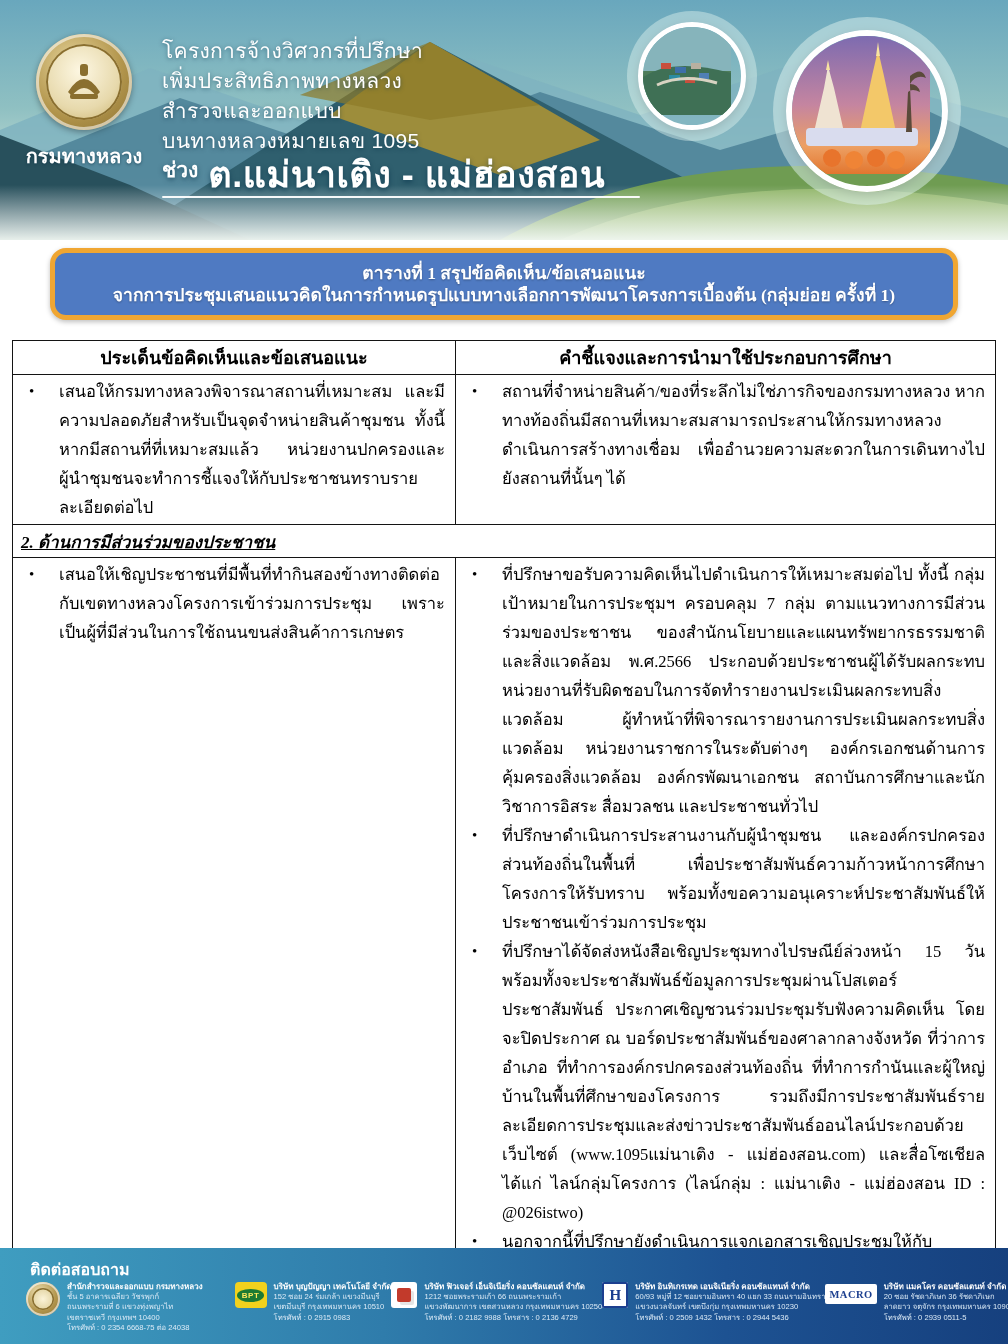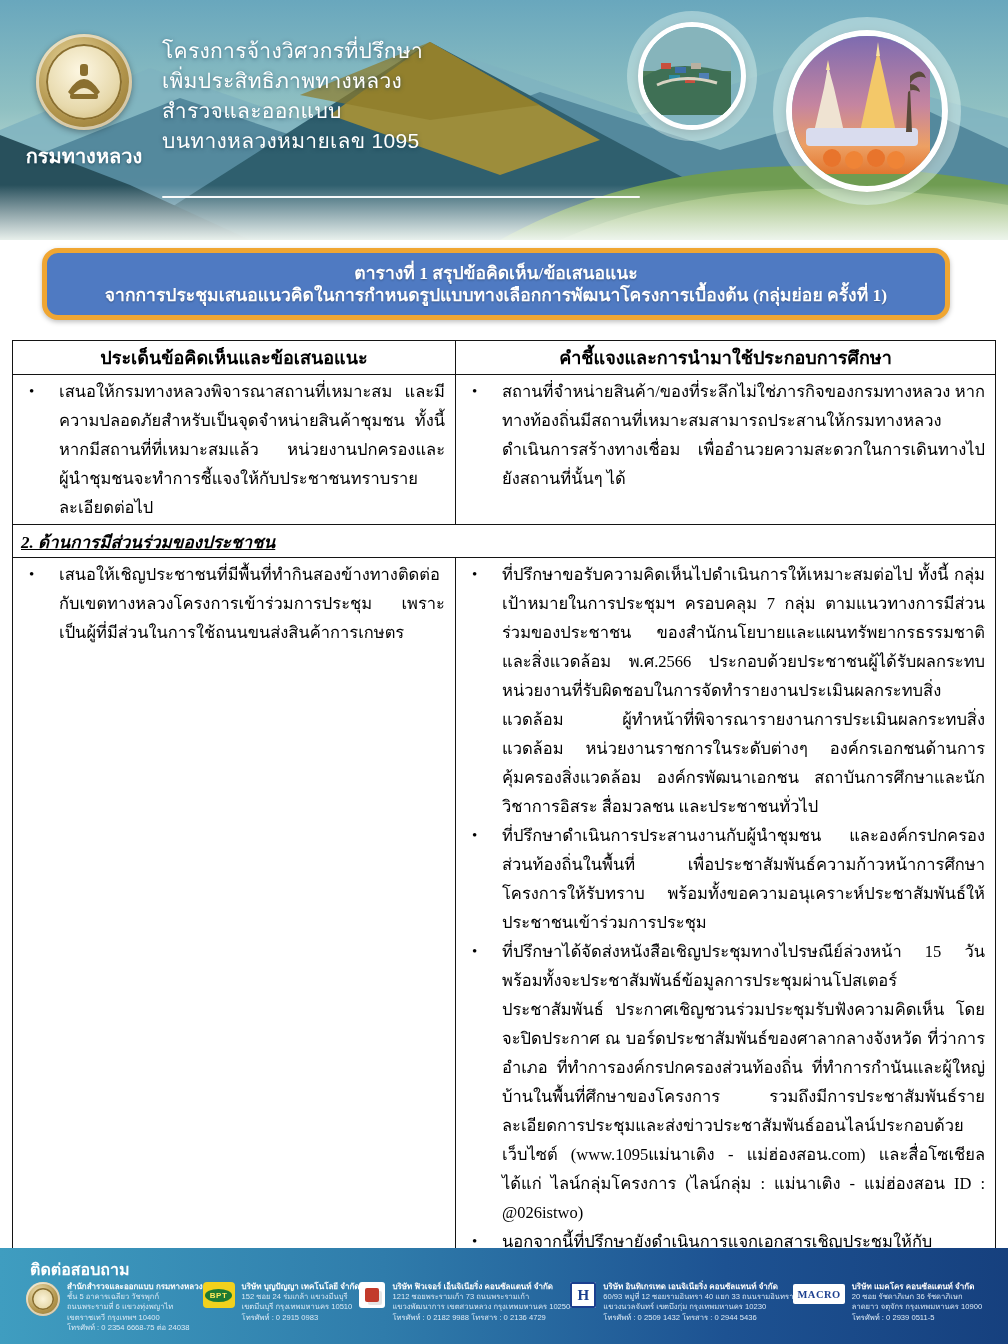--- a/index.html
+++ b/index.html
@@ -28,21 +28,21 @@
   .route-underline{position:absolute;left:162px;top:196px;width:478px;height:2px;
         background:rgba(255,255,255,.95);border-radius:2px;}
   .photo-circle{position:absolute;border-radius:50%;overflow:hidden;border:5px solid #ffffff;}
   .photo-circle svg{display:block;}
   .circle-small{left:638px;top:22px;width:98px;height:98px;
         box-shadow:0 0 0 11px rgba(222,242,238,.45), 0 3px 8px rgba(0,0,0,.25);}
   .circle-large{left:786px;top:30px;width:150px;height:150px;border-width:6px;
         box-shadow:0 0 0 13px rgba(222,242,238,.5), 0 3px 10px rgba(0,0,0,.28);}
 
   
-  .title-box{position:absolute;left:42px;top:248px;width:908px;height:72px;box-sizing:border-box;
+  .title-box{position:absolute;left:50px;top:248px;width:908px;height:72px;box-sizing:border-box;
         background:#4f7ac2;border:5px solid #f0a632;border-radius:16px;
         display:flex;flex-direction:column;justify-content:center;align-items:center;gap:0;
         box-shadow:0 2px 5px rgba(0,0,0,.25);}
   .title-box .tb-line{color:#ffffff;font-weight:bold;font-size:17.5px;
         font-family:"Liberation Serif",serif;line-height:22px;text-shadow:0 1px 2px rgba(0,0,0,.3);}
 
   
   .tbl{position:absolute;left:12px;top:340px;width:984px;border-collapse:collapse;
         font-family:"Liberation Serif",serif;color:#000;}
   .tbl th,.tbl td{border:1.6px solid #141414;vertical-align:top;padding:2px 10px;}
@@ -64,21 +64,21 @@
   .footer-blocks{position:absolute;left:26px;top:34px;width:960px;display:flex;}
   .fblock{display:flex;gap:7px;align-items:flex-start;}
   .flines{color:#dcebf7;font-size:7.6px;line-height:10.2px;white-space:nowrap;}
   .flines .l0{color:#ffffff;font-weight:bold;font-size:8px;}
   .flogo{flex:0 0 auto;}
   .logo-seal{width:34px;height:34px;border-radius:50%;
         background:radial-gradient(circle at 38% 32%, #efe2b4, #b3964d 55%, #8a6f2f);
         box-shadow:inset 0 0 0 2px rgba(255,255,255,.6);position:relative;}
   .logo-seal::after{content:"";position:absolute;left:6px;top:6px;width:22px;height:22px;border-radius:50%;
         background:radial-gradient(circle,#fbf3d8,#d9c88f);box-shadow:inset 0 0 0 1.5px #8a6f2f;}
-  .logo-bpt{width:32px;height:26px;border-radius:4px;background:#f2d11d;display:flex;align-items:center;justify-content:center;}
+  .logo-bpt{width:32px;height:26px;border-radius:4px;background:#f2d11d;display:flex;align-items:center;justify-content:center;margin-left:32px;}
   .logo-bpt span{background:#1d7a33;color:#ffe95c;font-weight:bold;font-size:8px;padding:2px 5px;border-radius:50%;letter-spacing:.5px;}
   .logo-future{width:26px;height:26px;border-radius:3px;background:#ffffff;display:flex;align-items:center;justify-content:center;}
   .logo-future span{width:14px;height:14px;background:#c23a2b;display:block;border-radius:2px;
         box-shadow:3px 3px 0 0 #e5e5e5;}
   .logo-iec{width:26px;height:26px;background:#ffffff;border-radius:2px;display:flex;align-items:center;justify-content:center;
         box-shadow:inset 0 0 0 2px #1c3f8f;}
   .logo-iec span{color:#1c3f8f;font-weight:bold;font-size:15px;font-family:"Liberation Serif",serif;}
   .logo-macro{height:20px;background:#ffffff;border-radius:2px;display:flex;align-items:center;justify-content:center;padding:0 4px;margin-top:2px;}
   .logo-macro span{color:#1c3f8f;font-weight:bold;font-size:10.5px;font-family:"Liberation Serif",serif;letter-spacing:.5px;}
 </style>
@@ -122,20 +122,23 @@
       </svg>
     </div>
     <div class="agency-name">กรมทางหลวง</div>
 
     <div class="title-block">
       <div class="title-line">โครงการจ้างวิศวกรที่ปรึกษา</div>
       <div class="title-line">เพิ่มประสิทธิภาพทางหลวง</div>
       <div class="title-line">สำรวจและออกแบบ</div>
       <div class="title-line">บนทางหลวงหมายเลข 1095</div>
     </div>
+    <div class="route-line">
+      <span class="route-prefix">ช่วง</span><span class="route-name">ต.แม่นาเติง - แม่ฮ่องสอน</span>
+    </div>
     <div class="route-underline"></div>
 
     <div class="photo-circle circle-small">
       <svg width="88" height="88" viewBox="0 0 88 88">
         <rect width="88" height="88" fill="#86b4bb"></rect>
         <rect y="44" width="88" height="44" fill="#4e7d5a"></rect>
         <path d="M0,50 Q30,30 88,46 L88,88 L0,88 Z" fill="#3f7055"></path>
         <rect x="18" y="36" width="10" height="6" fill="#c94f3d"></rect>
           <rect x="32" y="40" width="11" height="6" fill="#3e6fa8"></rect>
         <rect x="48" y="36" width="10" height="6" fill="#b8b0a0"></rect>
@@ -280,21 +283,21 @@
           <div>โทรศัพท์ : 0 2915 0983</div>
         </div>
       </div>
 
       <div class="fblock">
         <div class="flogo logo-future">
             <span></span>
           </div>
         <div class="flines">
           <div class="l0">บริษัท ฟิวเจอร์ เอ็นจิเนียริ่ง คอนซัลแตนท์ จำกัด</div>
-          <div>1212 ซอยพระรามเก้า 73 ถนนพระรามเก้า</div>
+          <div>1212 ซอยพระรามเก้า 66 ถนนพระรามเก้า</div>
           <div>แขวงพัฒนาการ เขตสวนหลวง กรุงเทพมหานคร 10250</div>
           <div>โทรศัพท์ : 0 2182 9988 โทรสาร : 0 2136 4729</div>
         </div>
       </div>
 
       <div class="fblock">
         <div class="flogo logo-iec">
             <span>H</span>
           </div>
         <div class="flines">

